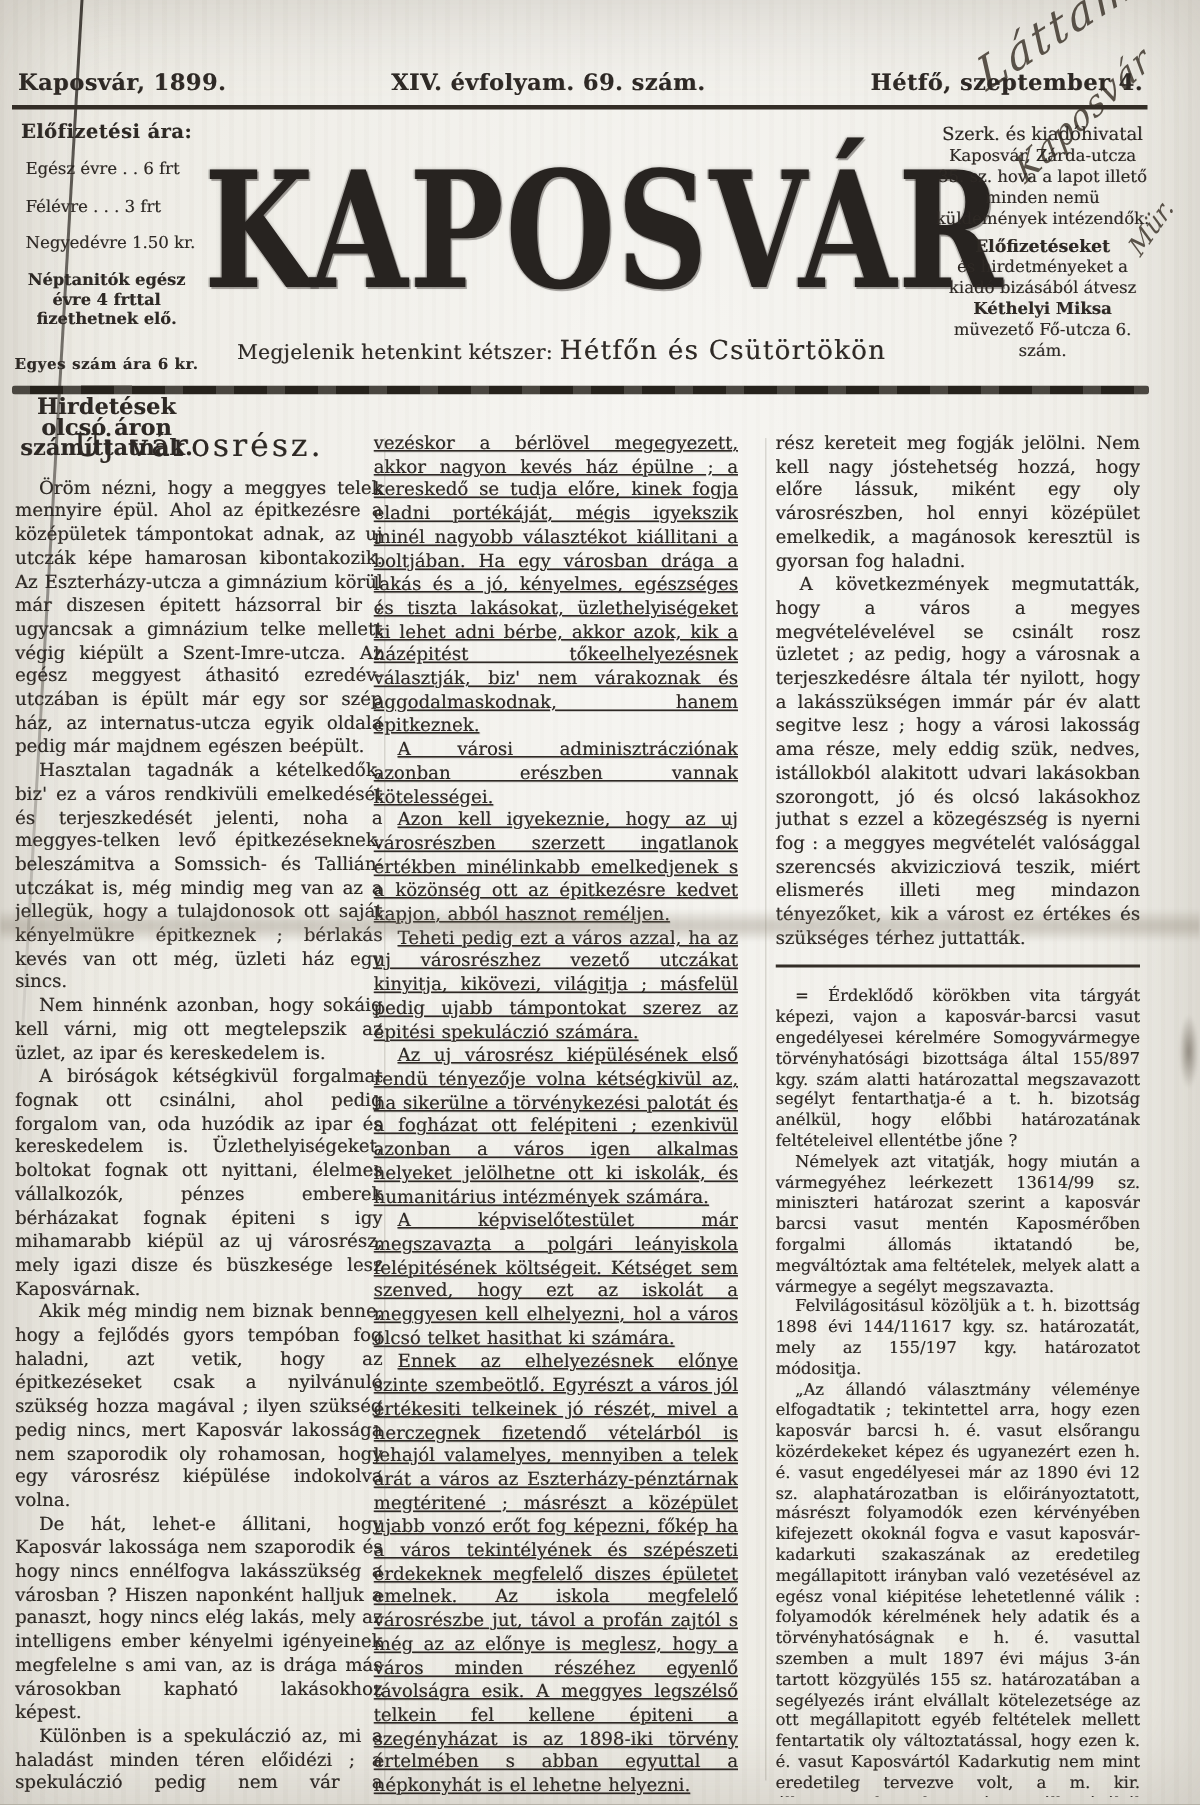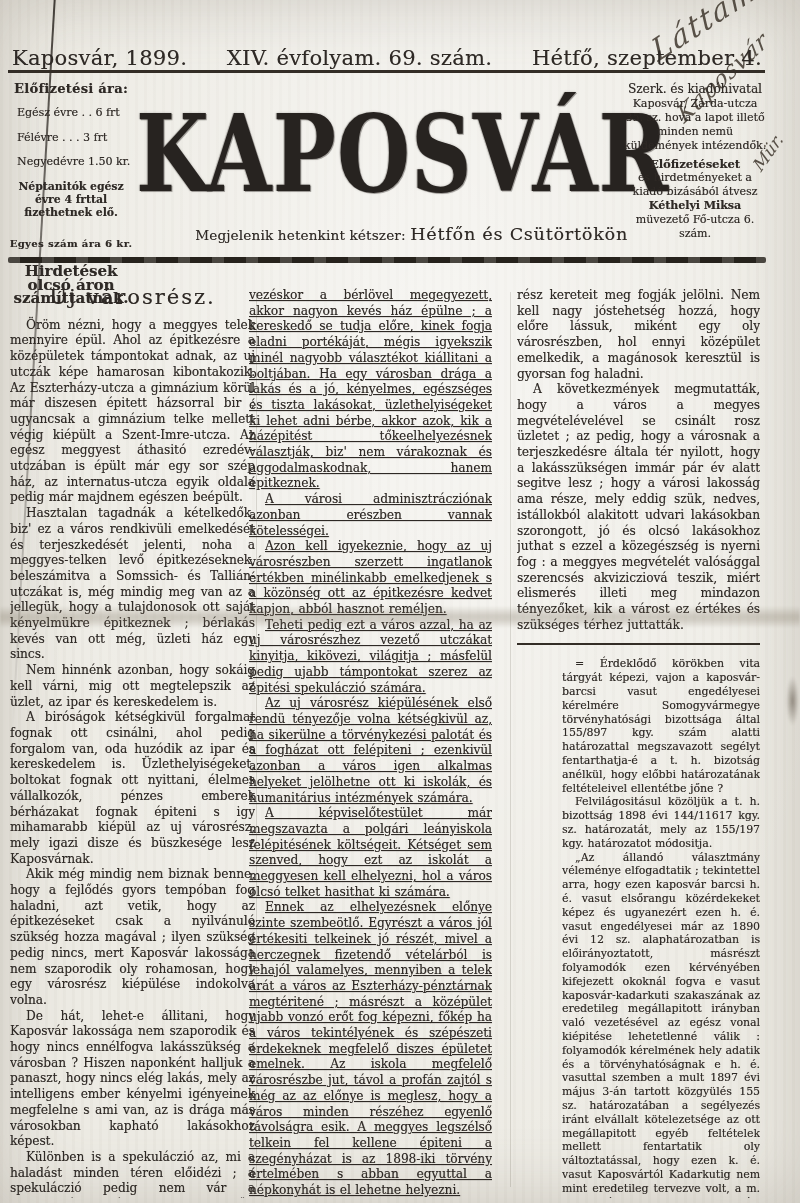--- a/index.html
+++ b/index.html
@@ -27,40 +27,40 @@
 
   
   .hand { position:absolute; font-style:italic; color:rgba(56,48,38,0.82); white-space:nowrap; text-shadow:none; }
   .hand1 { left:644px; top:2px;  font-size:30px; letter-spacing:2px; transform:rotate(-33deg) skewX(-10deg); }
   .hand2 { left:664px; top:64px; font-size:23px; letter-spacing:1px; transform:rotate(-43deg) skewX(-12deg); }
   .hand3 { left:748px; top:142px; font-size:17px; transform:rotate(-55deg) skewX(-8deg); }
 
   
   .dateline { position:absolute; left:12px; top:46px; width:750px;
     display:flex; justify-content:space-between; align-items:baseline;
-    font-size:21px; font-weight:normal; letter-spacing:0.3px; }
+    font-size:15px; font-weight:bold; letter-spacing:0.3px; }
   .dateline-rule { position:absolute; left:8px; top:70px; width:757px; height:2.5px; background:#332d26; }
 
   
   .sub-box { position:absolute; left:6px; top:82px; width:130px; text-align:center;
     font-size:10.8px; line-height:13.4px; }
   .sub-heading { margin:0 0 6px; font-size:13px; font-weight:bold; letter-spacing:0.3px; }
   .price-line { display:block; margin:11px; text-align:left; font-size:11px; white-space:nowrap; }
   .teachers { margin:0 0 7px; font-weight:bold; }
   .single { margin:17px 0 7px; font-weight:bold; font-size:10px; letter-spacing:0.4px; }
   .mini-rule { width:34px; height:1px; background:rgba(64,56,46,0.8); margin:0 auto 7px; }
   .ads { margin:1px; font-weight:bold; font-size:15px; }
 
   
   .paper-title { position:absolute; left:136px; top:90px; width:486px; margin:0;
     text-align:center; font-size:84px; font-weight:bold; letter-spacing:1px;
     color:#272320; transform:scaleY(1.28); transform-origin:top center;
     text-shadow: 1px 1px 0 rgba(39,35,32,0.35), -1px 0 0 rgba(39,35,32,0.2), 0 0 2px rgba(39,35,32,0.3); }
 
-  .schedule { position:absolute; left:158px; top:224px; width:470px; text-align:right;
+  .schedule { position:absolute; left:158px; top:224px; width:470px; text-align:left;
     font-size:13.5px; letter-spacing:0.2px; }
   .schedule .days { font-size:17.5px; letter-spacing:0.8px; }
 
   
   .pub-box { position:absolute; left:623px; top:82px; width:144px; text-align:center;
     font-size:11px; line-height:14px; }
   .pub-heading { margin:0 0 1px; font-weight:normal; font-size:12px; }
   .pub-address { margin:0 0 4px; }
   .sub-heading2 { margin:2px 0 0; font-weight:bold; font-size:11.5px; }
   .agent-info { margin:0; }
@@ -79,21 +79,21 @@
   .col-rule-1 { left:256px; } .col-rule-2 { left:510px; }
 
   .article-title { margin:2px 0 12px; text-align:center; font-weight:normal;
     font-size:21px; letter-spacing:2px; }
 
   .para { margin:0; text-indent:16px; }
   .noindent { text-indent:0; }
 
   .article-rule { width:100%; height:2px; background:#332d26; margin:10px 0 12px; }
   .news { font-size:10.9px; line-height:13.8px; word-spacing:0.3px; }
-  .news .para { text-indent:13px;margin-left:45px; }
+  .news .para { text-indent:13px; }
 </style>
 </head>
 <body>
 
 <div class="page">
 
   <div class="fold-line"></div>
 
   <span class="hand hand1">Láttam</span>
   <span class="hand hand2">Kaposvár</span>
@@ -164,20 +164,21 @@
   </div>
 
   <div class="col col3">
     <div>
         <p class="para noindent">rész kereteit meg fogják jelölni. Nem kell nagy jóstehetség hozzá, hogy előre lássuk, miként egy oly városrészben, hol ennyi középület emelkedik, a magánosok keresztül is gyorsan fog haladni.</p>
         <p class="para">A következmények megmutatták, hogy a város a megyes megvételévelével se csinált rosz üzletet ; az pedig, hogy a városnak a terjeszkedésre általa tér nyilott, hogy a lakásszükségen immár pár év alatt segitve lesz ; hogy a városi lakosság ama része, mely eddig szük, nedves, istállokból alakitott udvari lakásokban szorongott, jó és olcsó lakásokhoz juthat s ezzel a közegészség is nyerni fog : a meggyes megvételét valósággal szerencsés akvizicziová teszik, miért elismerés illeti meg mindazon tényezőket, kik a várost ez értékes és szükséges térhez juttatták.</p>
       </div>
     <div class="article-rule"></div>
     <div class="news">
         <p class="para">= Érdeklődő körökben vita tárgyát képezi, vajon a kaposvár-barcsi vasut engedélyesei kérelmére Somogyvármegye törvényhatósági bizottsága által 155/897 kgy. szám alatti határozattal megszavazott segélyt fentarthatja-é a t. h. bizotság anélkül, hogy előbbi határozatának feltételeivel ellentétbe jőne ?</p>
+        <p class="para">Némelyek azt vitatják, hogy miután a vármegyéhez leérkezett 13614/99 sz. miniszteri határozat szerint a kaposvár barcsi vasut mentén Kaposmérőben forgalmi állomás iktatandó be, megváltóztak ama feltételek, melyek alatt a vármegye a segélyt megszavazta.</p>
         <p class="para">Felvilágositásul közöljük a t. h. bizottság 1898 évi 144/11617 kgy. sz. határozatát, mely az 155/197 kgy. határozatot módositja.</p>
         <p class="para">„Az állandó választmány véleménye elfogadtatik ; tekintettel arra, hogy ezen kaposvár barcsi h. é. vasut elsőrangu közérdekeket képez és ugyanezért ezen h. é. vasut engedélyesei már az 1890 évi 12 sz. alaphatározatban is előirányoztatott, másrészt folyamodók ezen kérvényében kifejezett okoknál fogva e vasut kaposvár-kadarkuti szakaszának az eredetileg megállapitott irányban való vezetésével az egész vonal kiépitése lehetetlenné válik : folyamodók kérelmének hely adatik és a törvényhatóságnak e h. é. vasuttal szemben a mult 1897 évi május 3-án tartott közgyülés 155 sz. határozatában a segélyezés iránt elvállalt kötelezetsége az ott megállapitott egyéb feltételek mellett fentartatik oly változtatással, hogy ezen k. é. vasut Kaposvártól Kadarkutig nem mint eredetileg tervezve volt, a m. kir. államvasutak kaposvári állomásából kiágazólag Szenna, Zs. Kisfalud, Kadarkut felé, hanem a kaposvári állomásból kiindulólag a m. kir. államvasutak sineinek felhasználásával Kaposmérőig, innét pedig Sz. Benedek, Bárd, Lipótfa és Szent Imrén keresztül épitetik ki a további eddig megállapitott irány fentartásával.</p>
       </div>
   </div>
 
   <div class="col-rule col-rule-1"></div>
   <div class="col-rule col-rule-2"></div>
 
   <div class="smudge-band"></div>
   <div class="edge-blob"></div>

